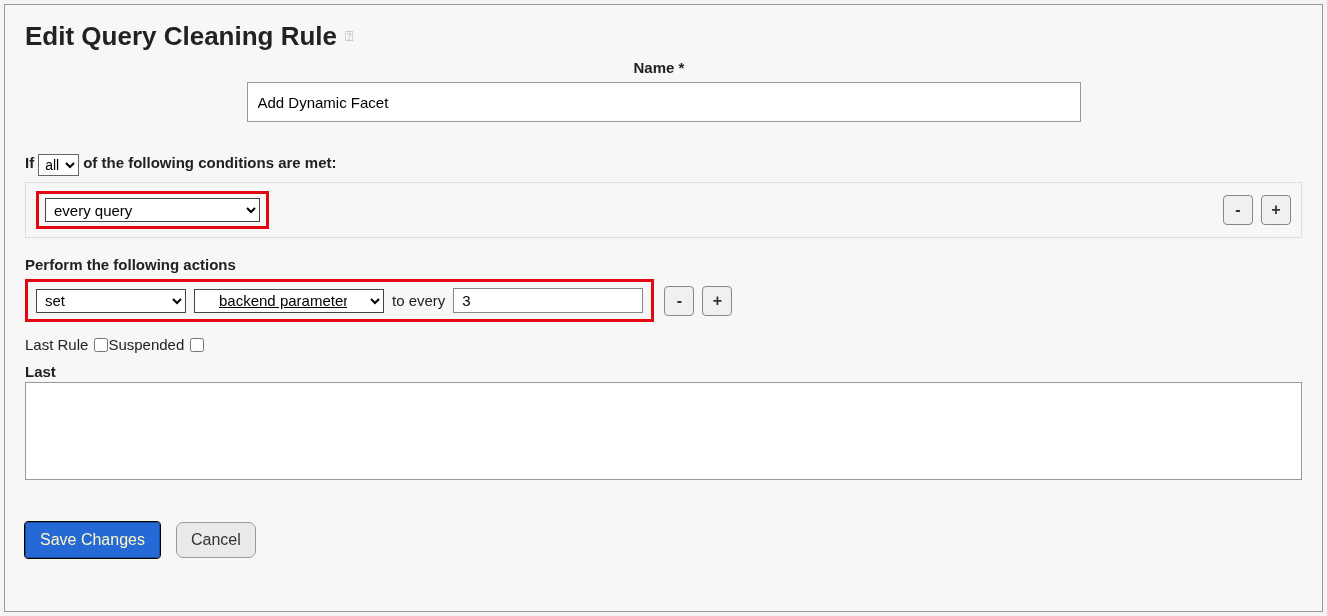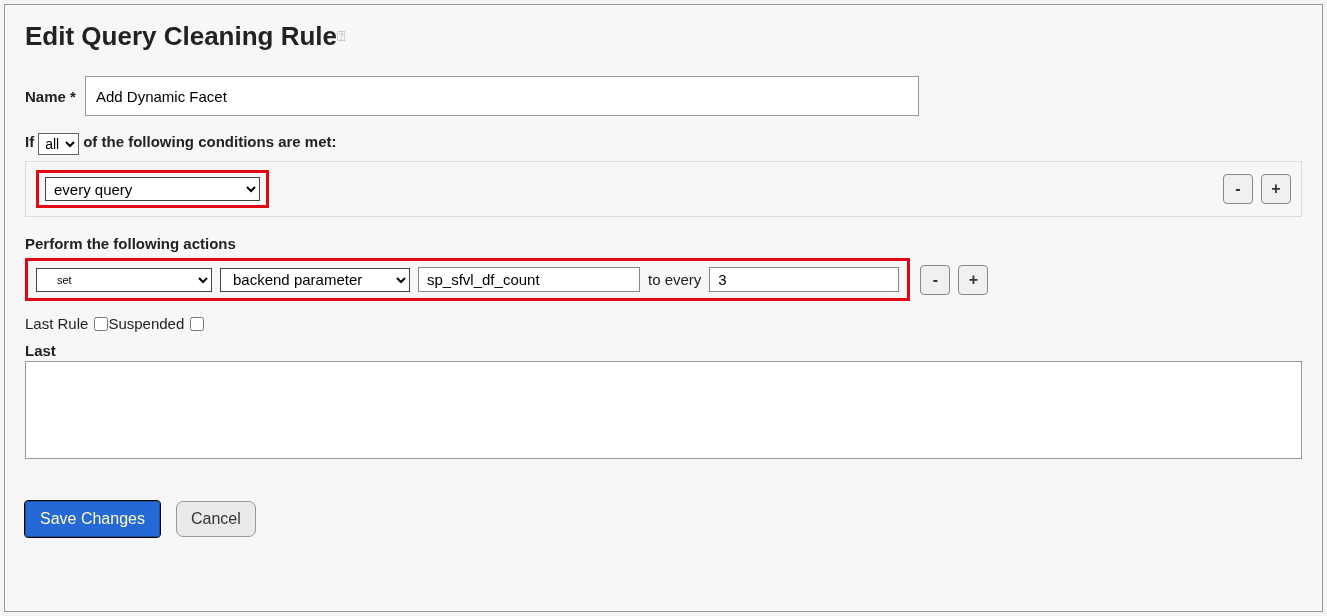--- a/index.html
+++ b/index.html
@@ -17,35 +17,36 @@
       background: #f7f7f7;
       padding: 16px 20px;
       width: 1319px;
       height: 608px;
       position: relative;
     }
     .page-title {
       font-size: 26px;
       font-weight: bold;
       color: #222;
-      margin-bottom: 24px;
-      display: flex;
-      align-items: center;
-      gap: 0;
+      margin-bottom: 7px;
+      display: flex;
+      align-items: center;
+      gap: 8px;
     }
     .help-icon {
       font-size: 14px;
       color: #aaa;
       font-weight: normal;
     }
     .form-row {
       display: flex;
       align-items: center;
-      margin-bottom: 17px;
-      gap: 0;
+      margin-bottom: 32px;
+      gap: 6px;
+      flex-direction: column;
     }
     .label-name {
       font-size: 15px;
       font-weight: bold;
       color: #222;
       min-width: 60px;
     }
     .required {
       color: #222;
     }
@@ -128,34 +129,35 @@
       margin-bottom: 14px;
     }
     .highlight-box-wide {
       border: 3px solid #e30613;
       padding: 6px 8px;
       display: inline-flex;
       align-items: center;
       gap: 8px;
     }
     .action-select1 {
-      width: 176px;
+      width: 150px;
       height: 24px;
-      font-size: 11px;
+      font-size: 15px;
       border: 1px solid #444;
       background: #fff;
-      padding: 1px 16px;
+      padding: 1px 4px;
     }
     .action-select2 {
       width: 190px;
       height: 24px;
       font-size: 15px;
       border: 1px solid #444;
       background: #fff;
-      padding: 1px 8px;
+      padding: 1px 20px;
+      text-decoration: underline;
     }
     .param-input {
       width: 222px;
       height: 25px;
       font-size: 15px;
       border: 1px solid #888;
       padding: 2px 8px;
       background: #fff;
     }
     .value-input {
@@ -268,21 +270,20 @@
   <div class="action-header">Perform the following actions</div>
 
   <div class="action-body">
     <div class="highlight-box-wide">
       <select class="action-select1">
         <option>set</option>
       </select>
       <select class="action-select2">
         <option>backend parameter</option>
       </select>
-      <input type="text" class="param-input" value="sp_sfvl_df_count" style="">
       <span class="to-value-label">to every</span>
       <input type="text" class="value-input" value="3" style="">
     </div>
     <div class="btn-group-right">
       <button class="btn-square">-</button>
       <button class="btn-square">+</button>
     </div>
   </div>
 
   <div class="checkbox-row">

